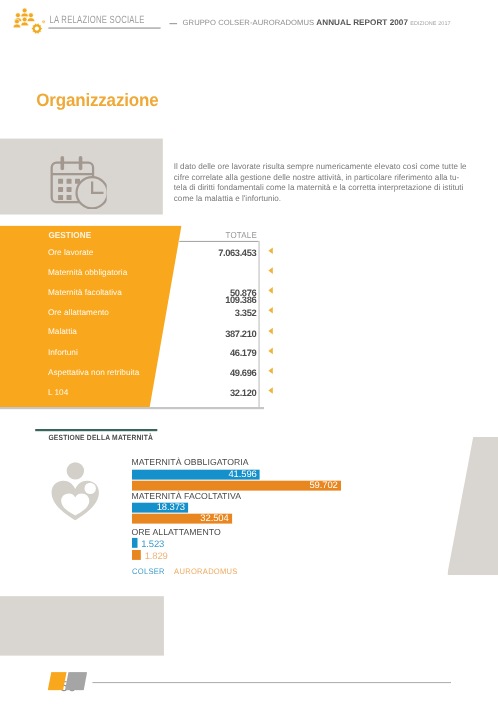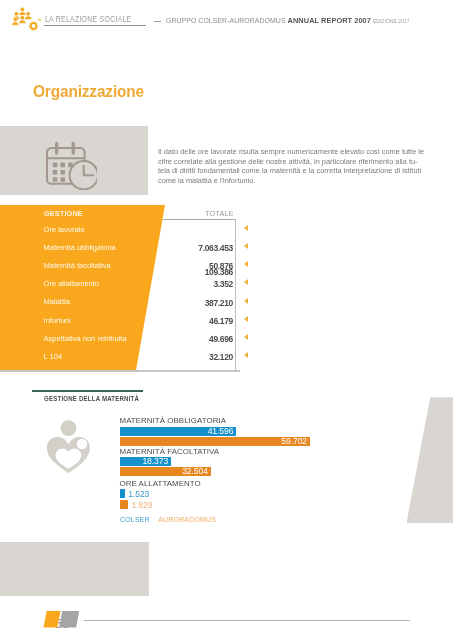--- a/index.html
+++ b/index.html
@@ -144,21 +144,21 @@
 
   <div class="tbl">
     <div class="tbl-orange"></div>
     <div class="tbl-hdr-line"></div>
     <div class="tbl-vline"></div>
     <div class="tbl-bottom-line"></div>
     <div class="th1">GESTIONE</div>
     <div class="th2">TOTALE</div>
     <div id="table-rows">
         <div class="row-label" style="top: 19.6px;">Ore lavorate</div>
-        <div class="row-value" style="top: 19.8px; margin-top: 18px;">7.063.453</div>
+        <div class="row-value" style="top: 19.8px;">7.063.453</div>
         <div class="row-arrow" style="top: 19.8px;"></div>
         <div class="row-label" style="top: 37.8px;">Maternità obbligatoria</div>
         <div class="row-value" style="top: 38px; margin-top: 24px;">109.386</div>
         <div class="row-arrow" style="top: 38px;"></div>
         <div class="row-label" style="top: 56px;">Maternità facoltativa</div>
         <div class="row-value" style="top: 56.2px;">50.876</div>
         <div class="row-arrow" style="top: 56.2px;"></div>
         <div class="row-label" style="top: 74.2px;">Ore allattamento</div>
         <div class="row-value" style="top: 74.4px;">3.352</div>
         <div class="row-arrow" style="top: 74.4px;"></div>

